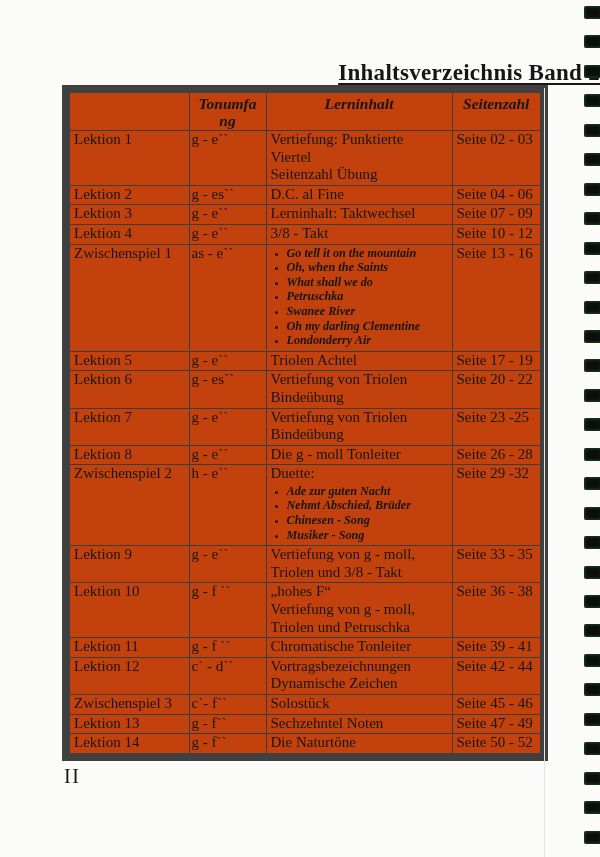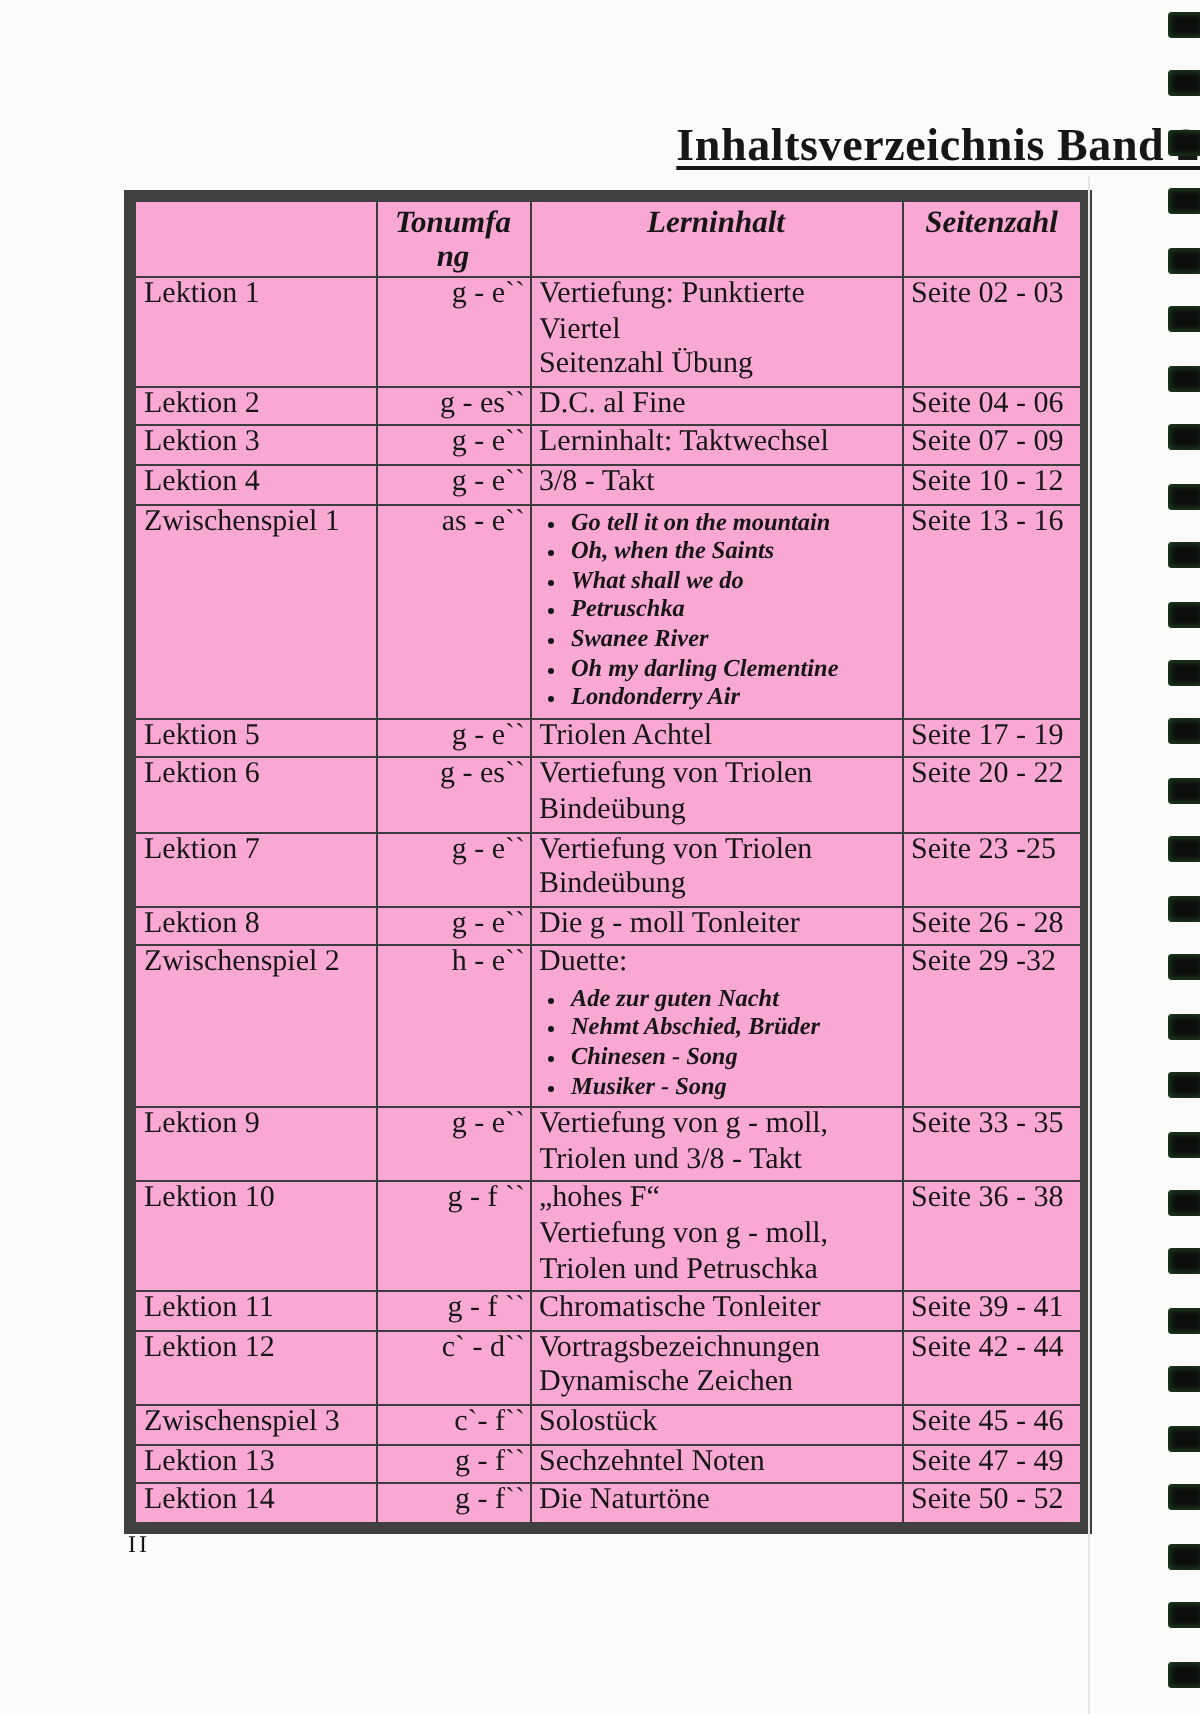--- a/index.html
+++ b/index.html
@@ -9,47 +9,47 @@
     font-family:"Liberation Serif","DejaVu Serif",serif;
     color:#161616;
   }
   .page-title{
     position:absolute;top:60px;left:0;width:600px;margin:0;
     text-align:right;font-size:23px;font-weight:bold;
     text-decoration:underline;text-decoration-thickness:2px;text-underline-offset:3px;
     letter-spacing:.3px;
   }
   table.toc{
-    position:absolute;top:95px;left:62px;width:478px;
+    position:absolute;top:85px;left:62px;width:478px;
     border-collapse:collapse;table-layout:fixed;
-    border:6px solid #404040;
-    background:#f9a8d4;
+    border:8px solid #404040;
+    background:#c2410c;
   }
   .toc th,.toc td{border:1px solid #3c3c3c;vertical-align:top;}
   .toc th{
     font-weight:bold;font-style:italic;font-size:15.5px;line-height:17px;
     text-align:center;padding:2px 5px 1px;
   }
   th.c-range{word-break:break-all;}
   .toc td{font-size:15px;line-height:17.6px;padding:0 3px 1px 4px;}
   col.c-name{width:123px;}
   col.c-range{width:77px;}
   col.c-content{width:186px;}
   col.c-pages{width:92px;}
-  td.c-range{text-align:right;padding:0 2px 1px;}
+  td.c-range{text-align:left;padding:0 2px 1px;}
   td.c-content div{white-space:nowrap;overflow:hidden;}
   .toc ul{margin:1px 0 2px;padding-left:16px;}
   .toc li{
     font-size:12.2px;line-height:14.6px;
     font-style:italic;font-weight:700;white-space:nowrap;
   }
   .toc li::marker{font-size:.7em;}
   .page-number{
     position:absolute;left:64px;top:765px;
-    font-size:12px;letter-spacing:1.5px;font-weight:500;
+    font-size:20px;letter-spacing:1.5px;font-weight:500;
   }
   .page-edge{
     position:absolute;left:544px;top:88px;bottom:0;width:1px;
     background:#e4e4e2;
   }
   .hole{
     position:absolute;left:584px;width:18px;height:13px;
     border-radius:2px;
     box-shadow:inset 0 0 3px 1px rgba(45,110,45,.55);
   }

